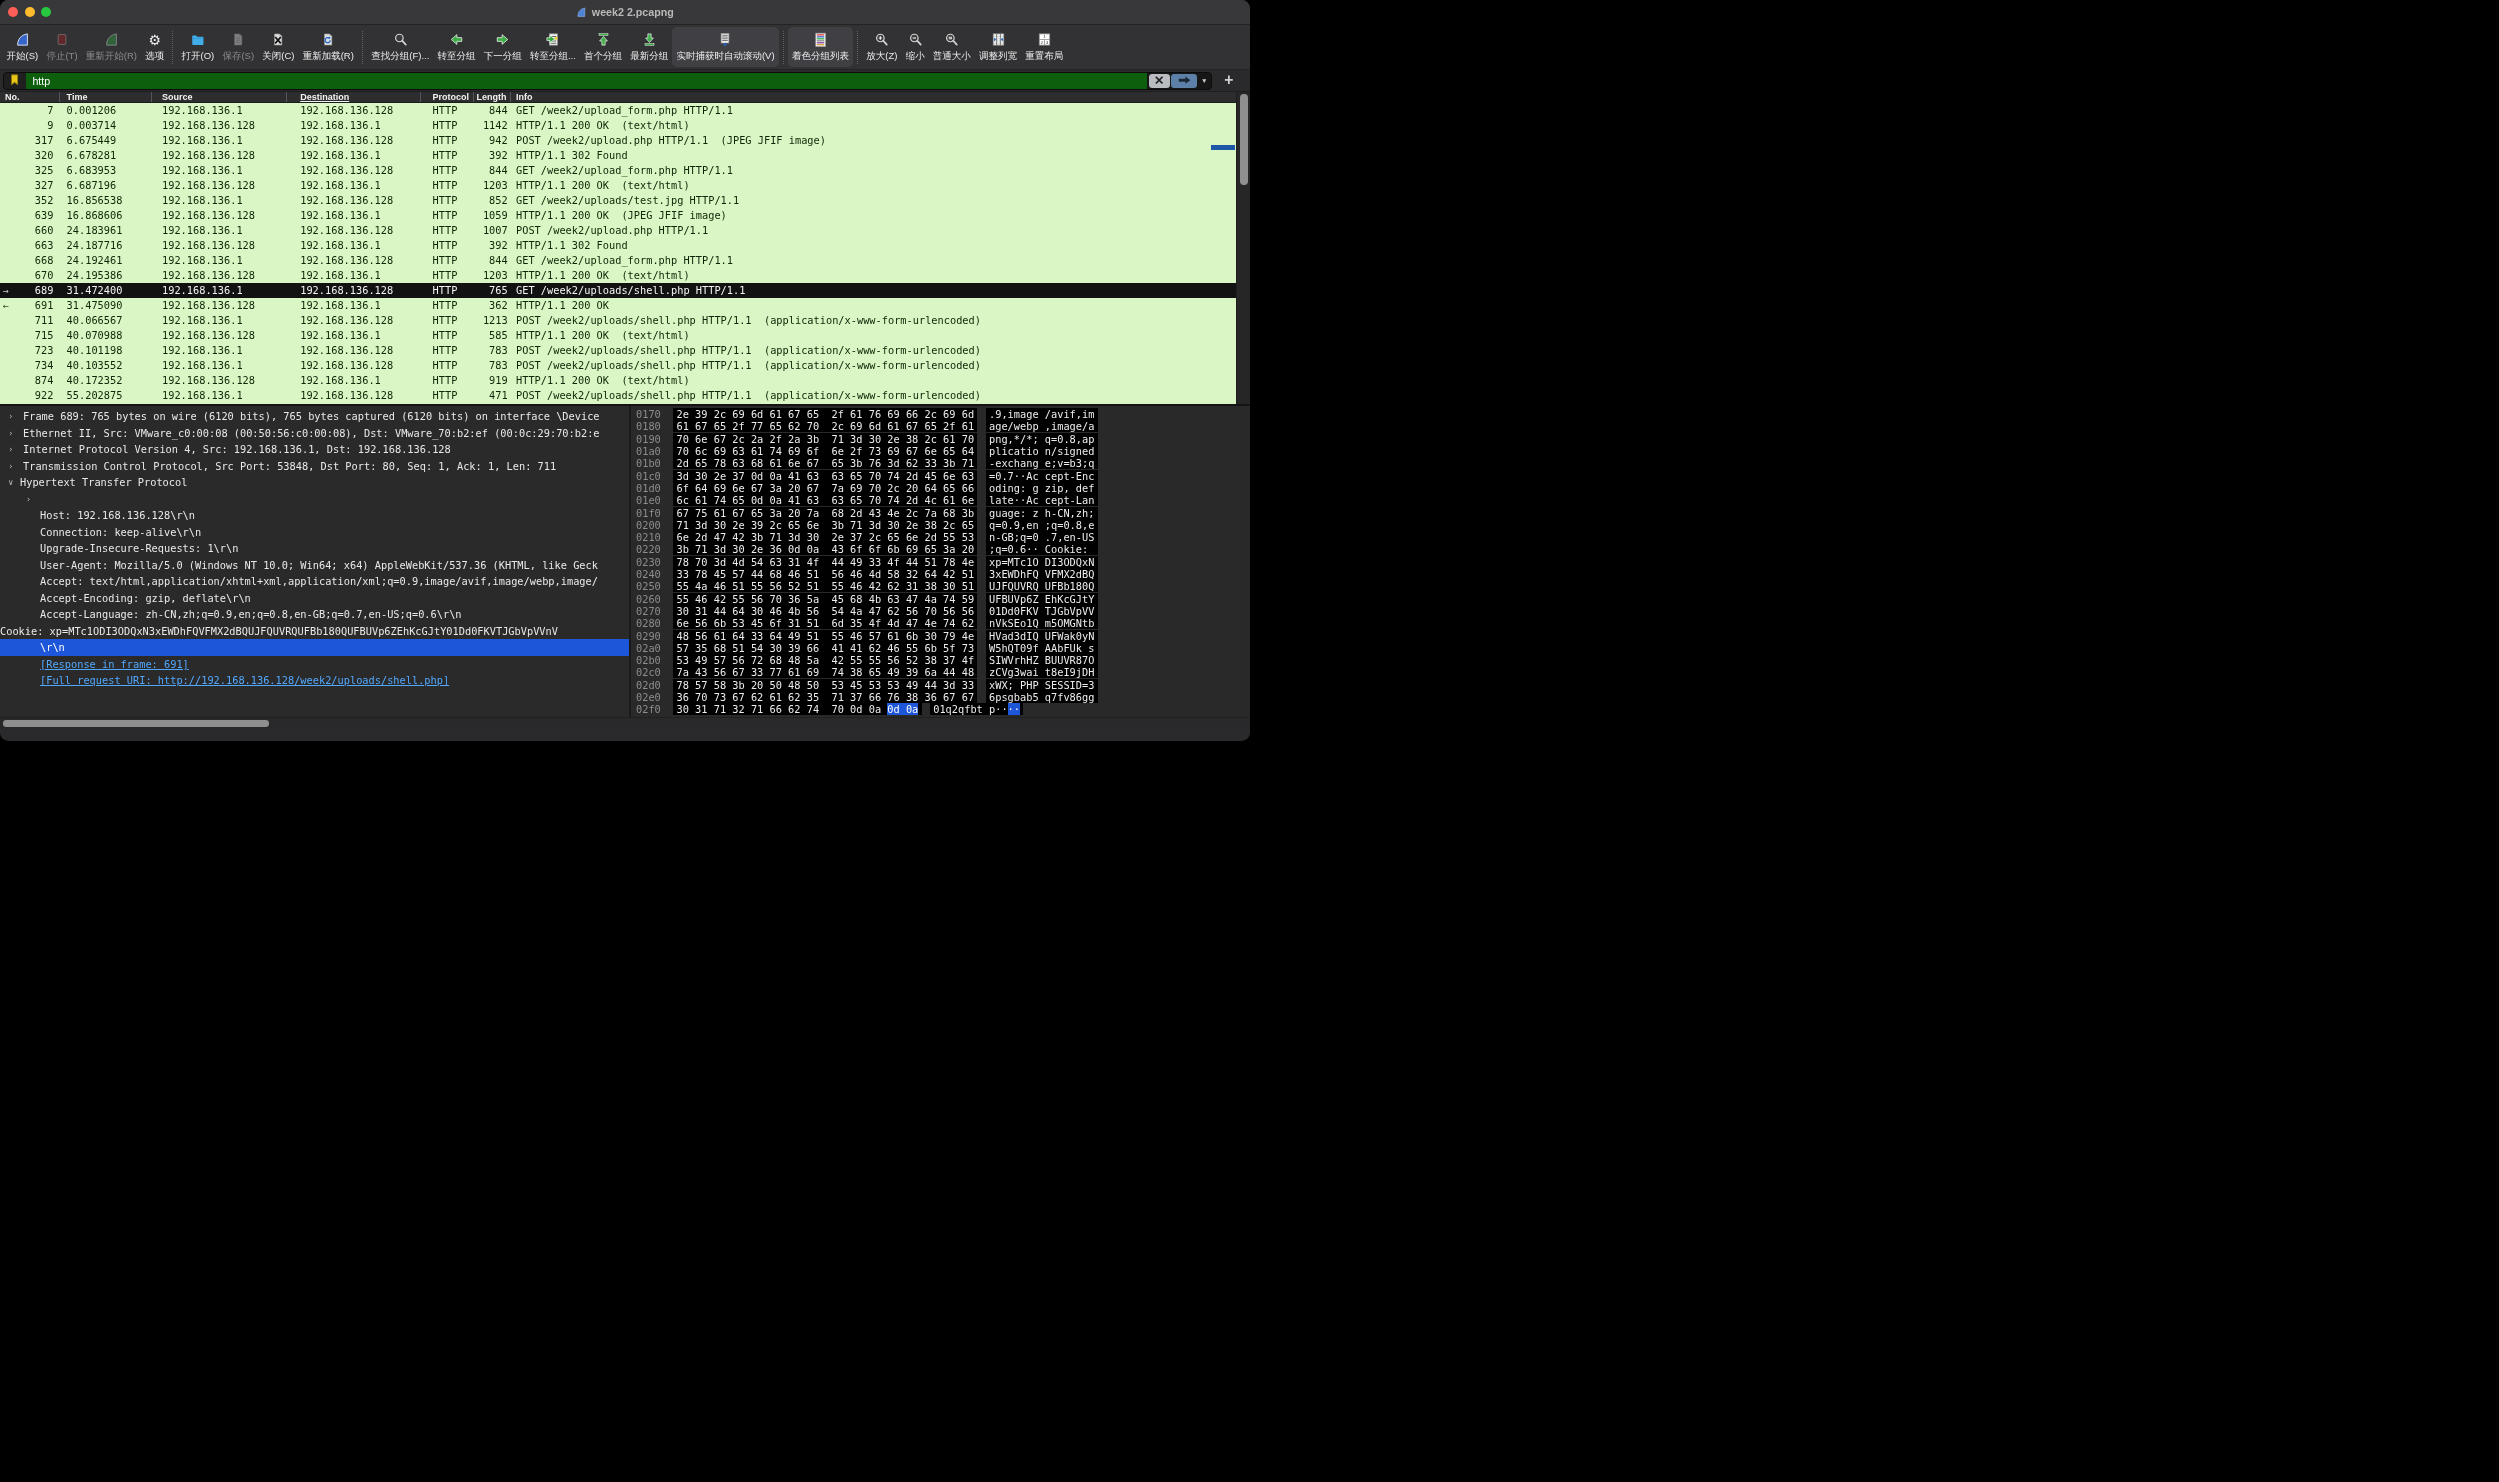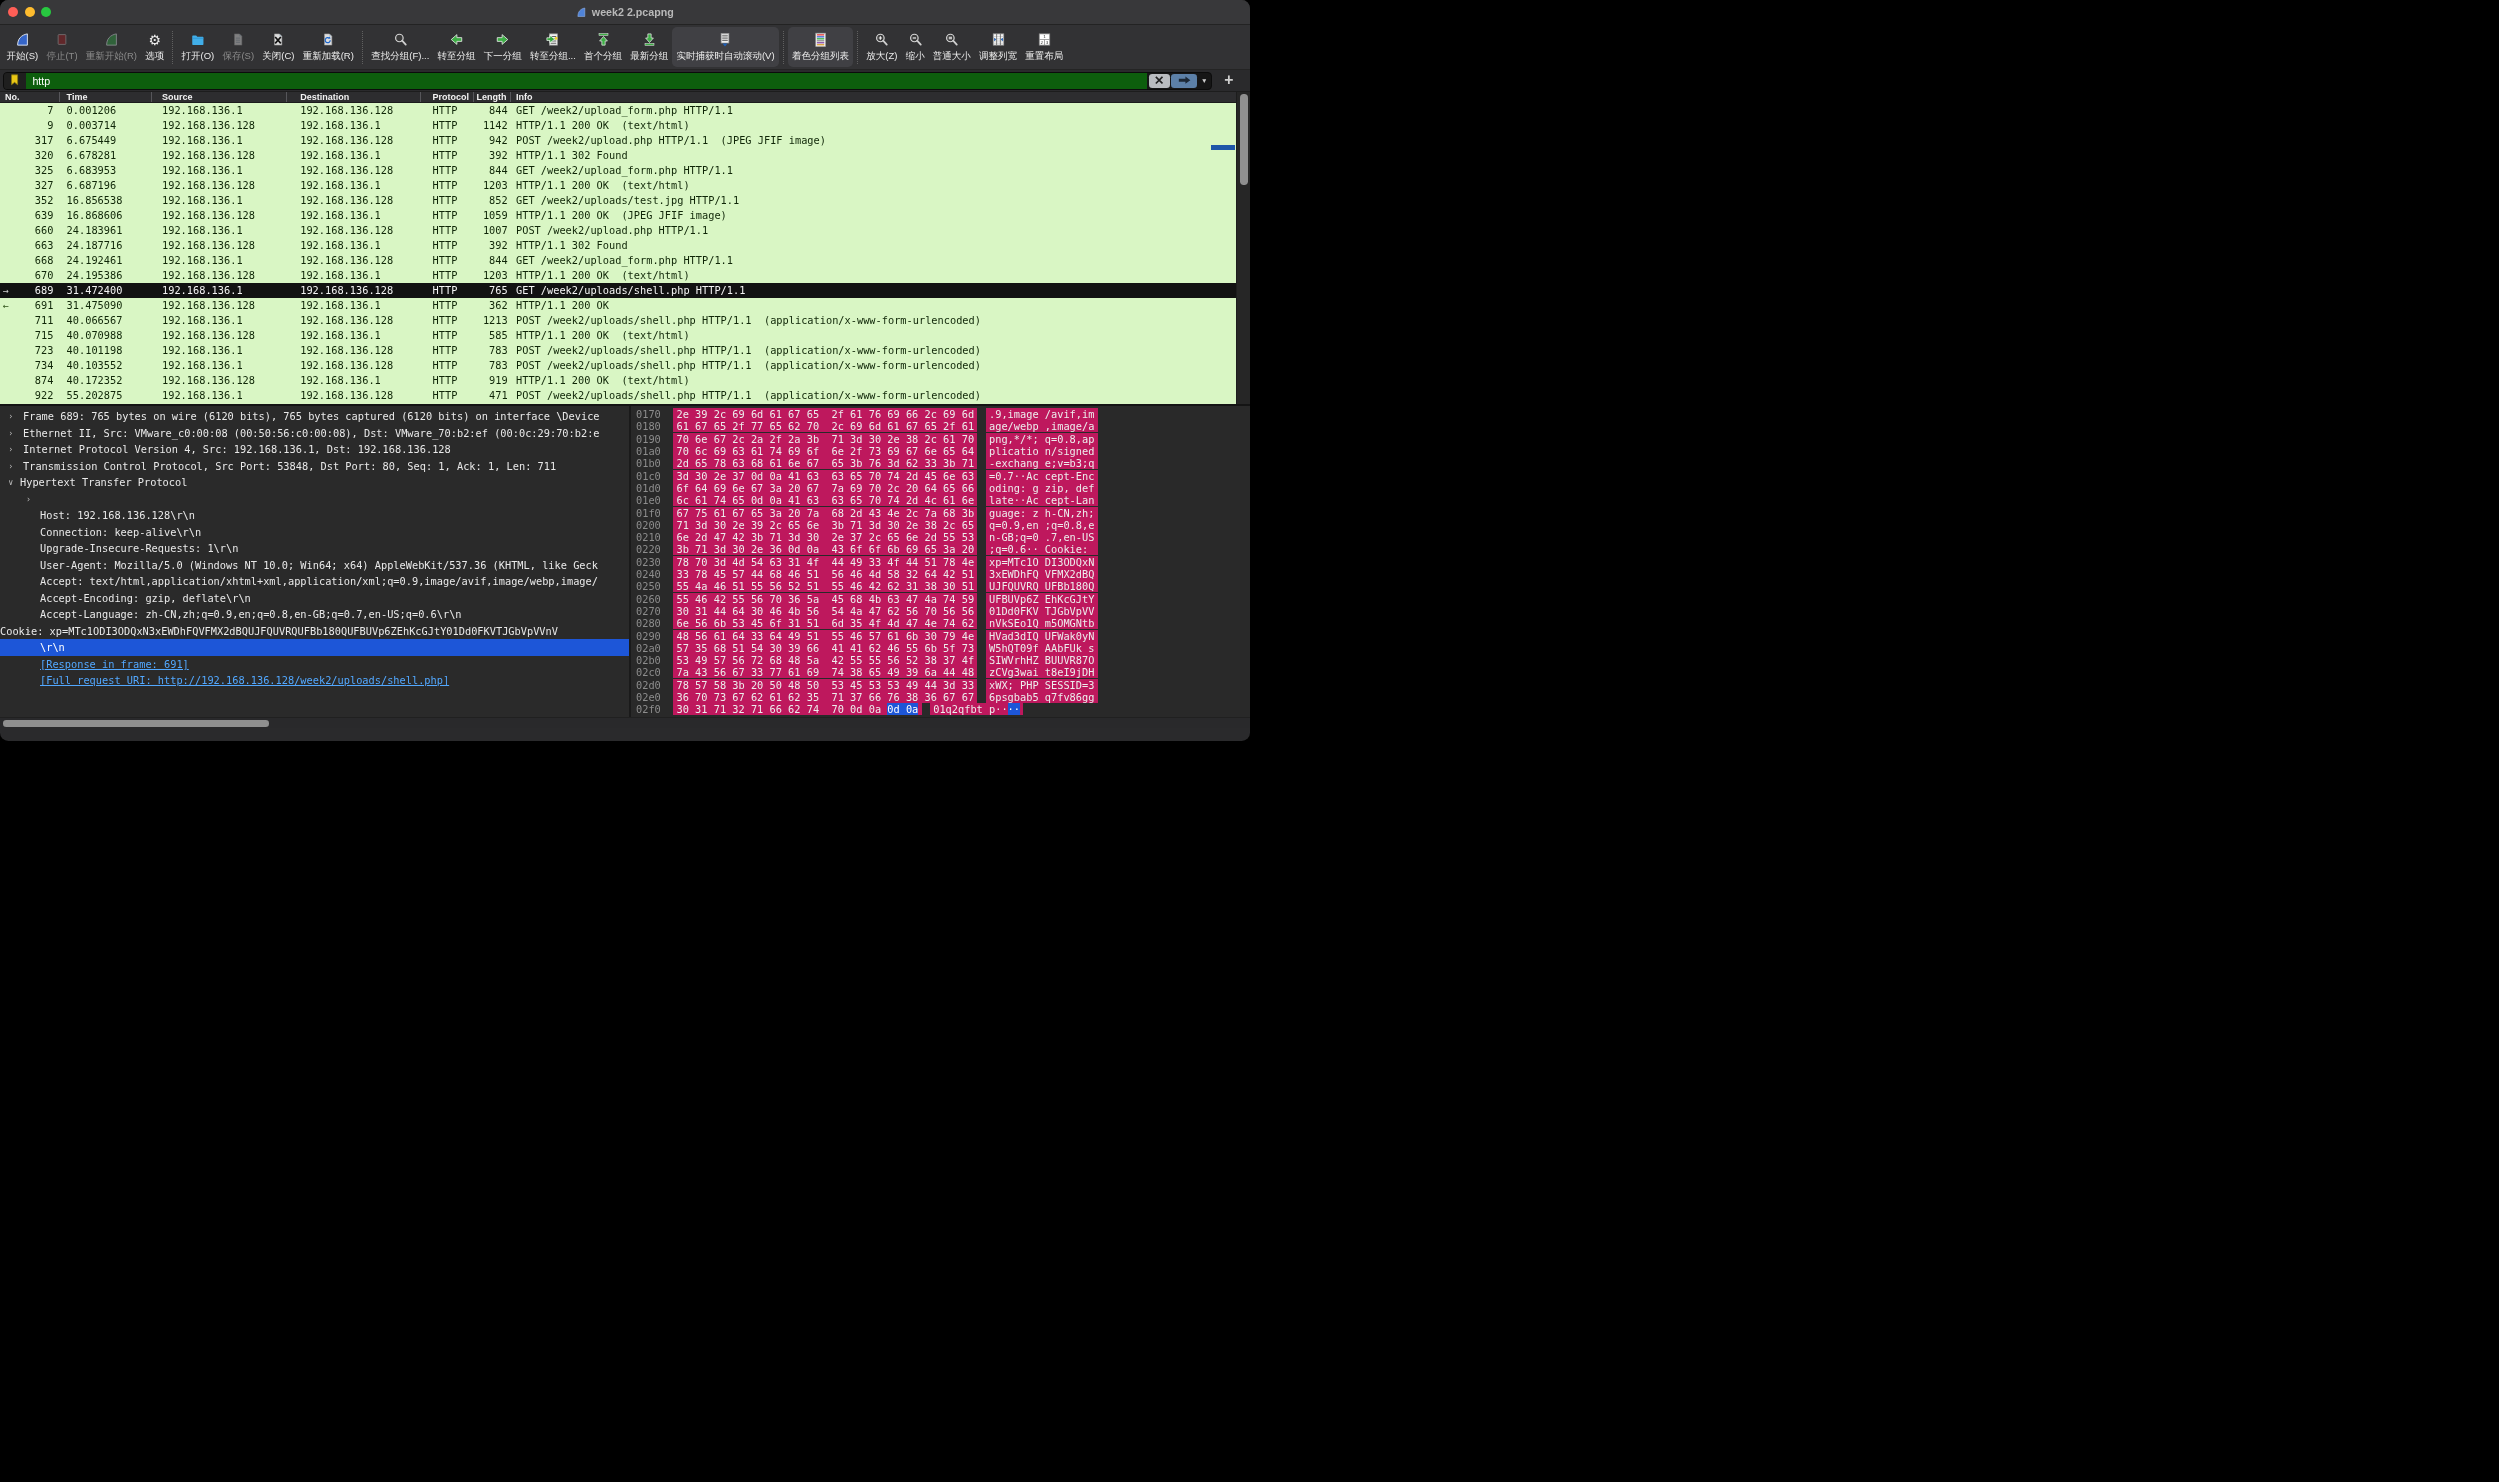--- a/index.html
+++ b/index.html
@@ -54,21 +54,21 @@
   
   .bottom{display:flex;height:311px;background:#292929}
   .detail{width:631px;border-right:2.5px solid #1a1a1a;padding-top:2.5px;font-family:"DejaVu Sans Mono",monospace;font-size:10.3px;color:#e9e9e9;overflow:hidden;background:#2a2a2a}
   .dline{height:16.5px;line-height:16.5px;white-space:pre;position:relative;overflow:hidden}
   .dline .chev{position:absolute;top:0;color:#bdbdbd;font-size:8.3px}
   .dline.sel{background:#1d56d8;color:#fff}
   .dline.link .t{color:#52a8ff;text-decoration:underline}
   .hex{flex:1;padding:2.5px 0 0 5px;font-family:"DejaVu Sans Mono",monospace;font-size:10.3px;line-height:12.3px;white-space:pre;overflow:hidden;background:#292929;color:#ededed}
   .hrow{height:12.3px}
   .off{color:#8d8d8d}
-  .hx,.as{background:#be185d;padding:0 3.3px}
+  .hx,.as{background:#000000;padding:0 3.3px}
   .as{margin-left:8.3px}
   .hl{background:#1d56d8;color:#fff}
 
   
   .hscrollrow{height:11.6px;background:#29292b;border-top:0.8px solid #202020;position:relative}
   .hthumb{position:absolute;left:3.3px;top:2.5px;width:266px;height:6.6px;border-radius:3.3px;background:#8f8f8f}
   .statusbar{height:14px;background:#2e2e30;border-top:0.8px solid #1b1b1b;display:flex;align-items:center;font-size:9px;color:#e6e6e6;padding:0 8.3px;gap:6.6px}
   .expert{width:12.4px;height:8.3px;border-radius:50%;background:#d6d243;border:0.8px solid #8a8a30}
   .pill{width:3.3px;height:7.4px;border-radius:1.7px;background:#4c4c4e}
   .sb-packets{margin-left:auto}
@@ -350,21 +350,21 @@
       <span class="fchev">▼</span>
     </div>
     <span class="fplus">+</span>
   </div>
 
   <div class="table">
     <div class="thead">
         <div class="th" style="padding-left: 5px; width: 60px;">No.</div>
         <div class="th" style="padding-left: 6.6px; width: 92px;">Time</div>
         <div class="th" style="padding-left: 10px; width: 135px;">Source</div>
-        <div class="th" style="padding-left: 13.2px; width: 134px;">Destination</div>
+        <div class="th" style="padding-left: 13.2px; width: 134px; text-decoration: underline;">Destination</div>
         <div class="th" style="padding-left: 11.6px; width: 53px;">Protocol</div>
         <div class="th" style="padding-left: 2.5px; width: 37px;">Length</div>
         <div class="th" style="padding-left: 5px; flex: 1 1 auto;">Info</div>
       </div>
     <div class="rows">
         <div class="prow"><span class="pc no" style="width: 60px; padding-right: 6.6px;">7</span><span class="pc time" style="width: 92px; padding-left: 6.6px;">0.001206</span><span class="pc src" style="width: 135px; padding-left: 10px;">192.168.136.1</span><span class="pc dst" style="width: 134px; padding-left: 13.2px;">192.168.136.128</span><span class="pc proto" style="width: 53px; padding-left: 11.6px;">HTTP</span><span class="pc len" style="width: 37px; padding-right: 3.3px;">844</span><span class="pc info" style="flex: 1 1 auto; padding-left: 5px;">GET /week2/upload_form.php HTTP/1.1</span></div>
         <div class="prow"><span class="pc no" style="width: 60px; padding-right: 6.6px;">9</span><span class="pc time" style="width: 92px; padding-left: 6.6px;">0.003714</span><span class="pc src" style="width: 135px; padding-left: 10px;">192.168.136.128</span><span class="pc dst" style="width: 134px; padding-left: 13.2px;">192.168.136.1</span><span class="pc proto" style="width: 53px; padding-left: 11.6px;">HTTP</span><span class="pc len" style="width: 37px; padding-right: 3.3px;">1142</span><span class="pc info" style="flex: 1 1 auto; padding-left: 5px;">HTTP/1.1 200 OK  (text/html)</span></div>
         <div class="prow"><span class="pc no" style="width: 60px; padding-right: 6.6px;">317</span><span class="pc time" style="width: 92px; padding-left: 6.6px;">6.675449</span><span class="pc src" style="width: 135px; padding-left: 10px;">192.168.136.1</span><span class="pc dst" style="width: 134px; padding-left: 13.2px;">192.168.136.128</span><span class="pc proto" style="width: 53px; padding-left: 11.6px;">HTTP</span><span class="pc len" style="width: 37px; padding-right: 3.3px;">942</span><span class="pc info" style="flex: 1 1 auto; padding-left: 5px;">POST /week2/upload.php HTTP/1.1  (JPEG JFIF image)</span></div>
         <div class="prow"><span class="pc no" style="width: 60px; padding-right: 6.6px;">320</span><span class="pc time" style="width: 92px; padding-left: 6.6px;">6.678281</span><span class="pc src" style="width: 135px; padding-left: 10px;">192.168.136.128</span><span class="pc dst" style="width: 134px; padding-left: 13.2px;">192.168.136.1</span><span class="pc proto" style="width: 53px; padding-left: 11.6px;">HTTP</span><span class="pc len" style="width: 37px; padding-right: 3.3px;">392</span><span class="pc info" style="flex: 1 1 auto; padding-left: 5px;">HTTP/1.1 302 Found</span></div>
         <div class="prow"><span class="pc no" style="width: 60px; padding-right: 6.6px;">325</span><span class="pc time" style="width: 92px; padding-left: 6.6px;">6.683953</span><span class="pc src" style="width: 135px; padding-left: 10px;">192.168.136.1</span><span class="pc dst" style="width: 134px; padding-left: 13.2px;">192.168.136.128</span><span class="pc proto" style="width: 53px; padding-left: 11.6px;">HTTP</span><span class="pc len" style="width: 37px; padding-right: 3.3px;">844</span><span class="pc info" style="flex: 1 1 auto; padding-left: 5px;">GET /week2/upload_form.php HTTP/1.1</span></div>

